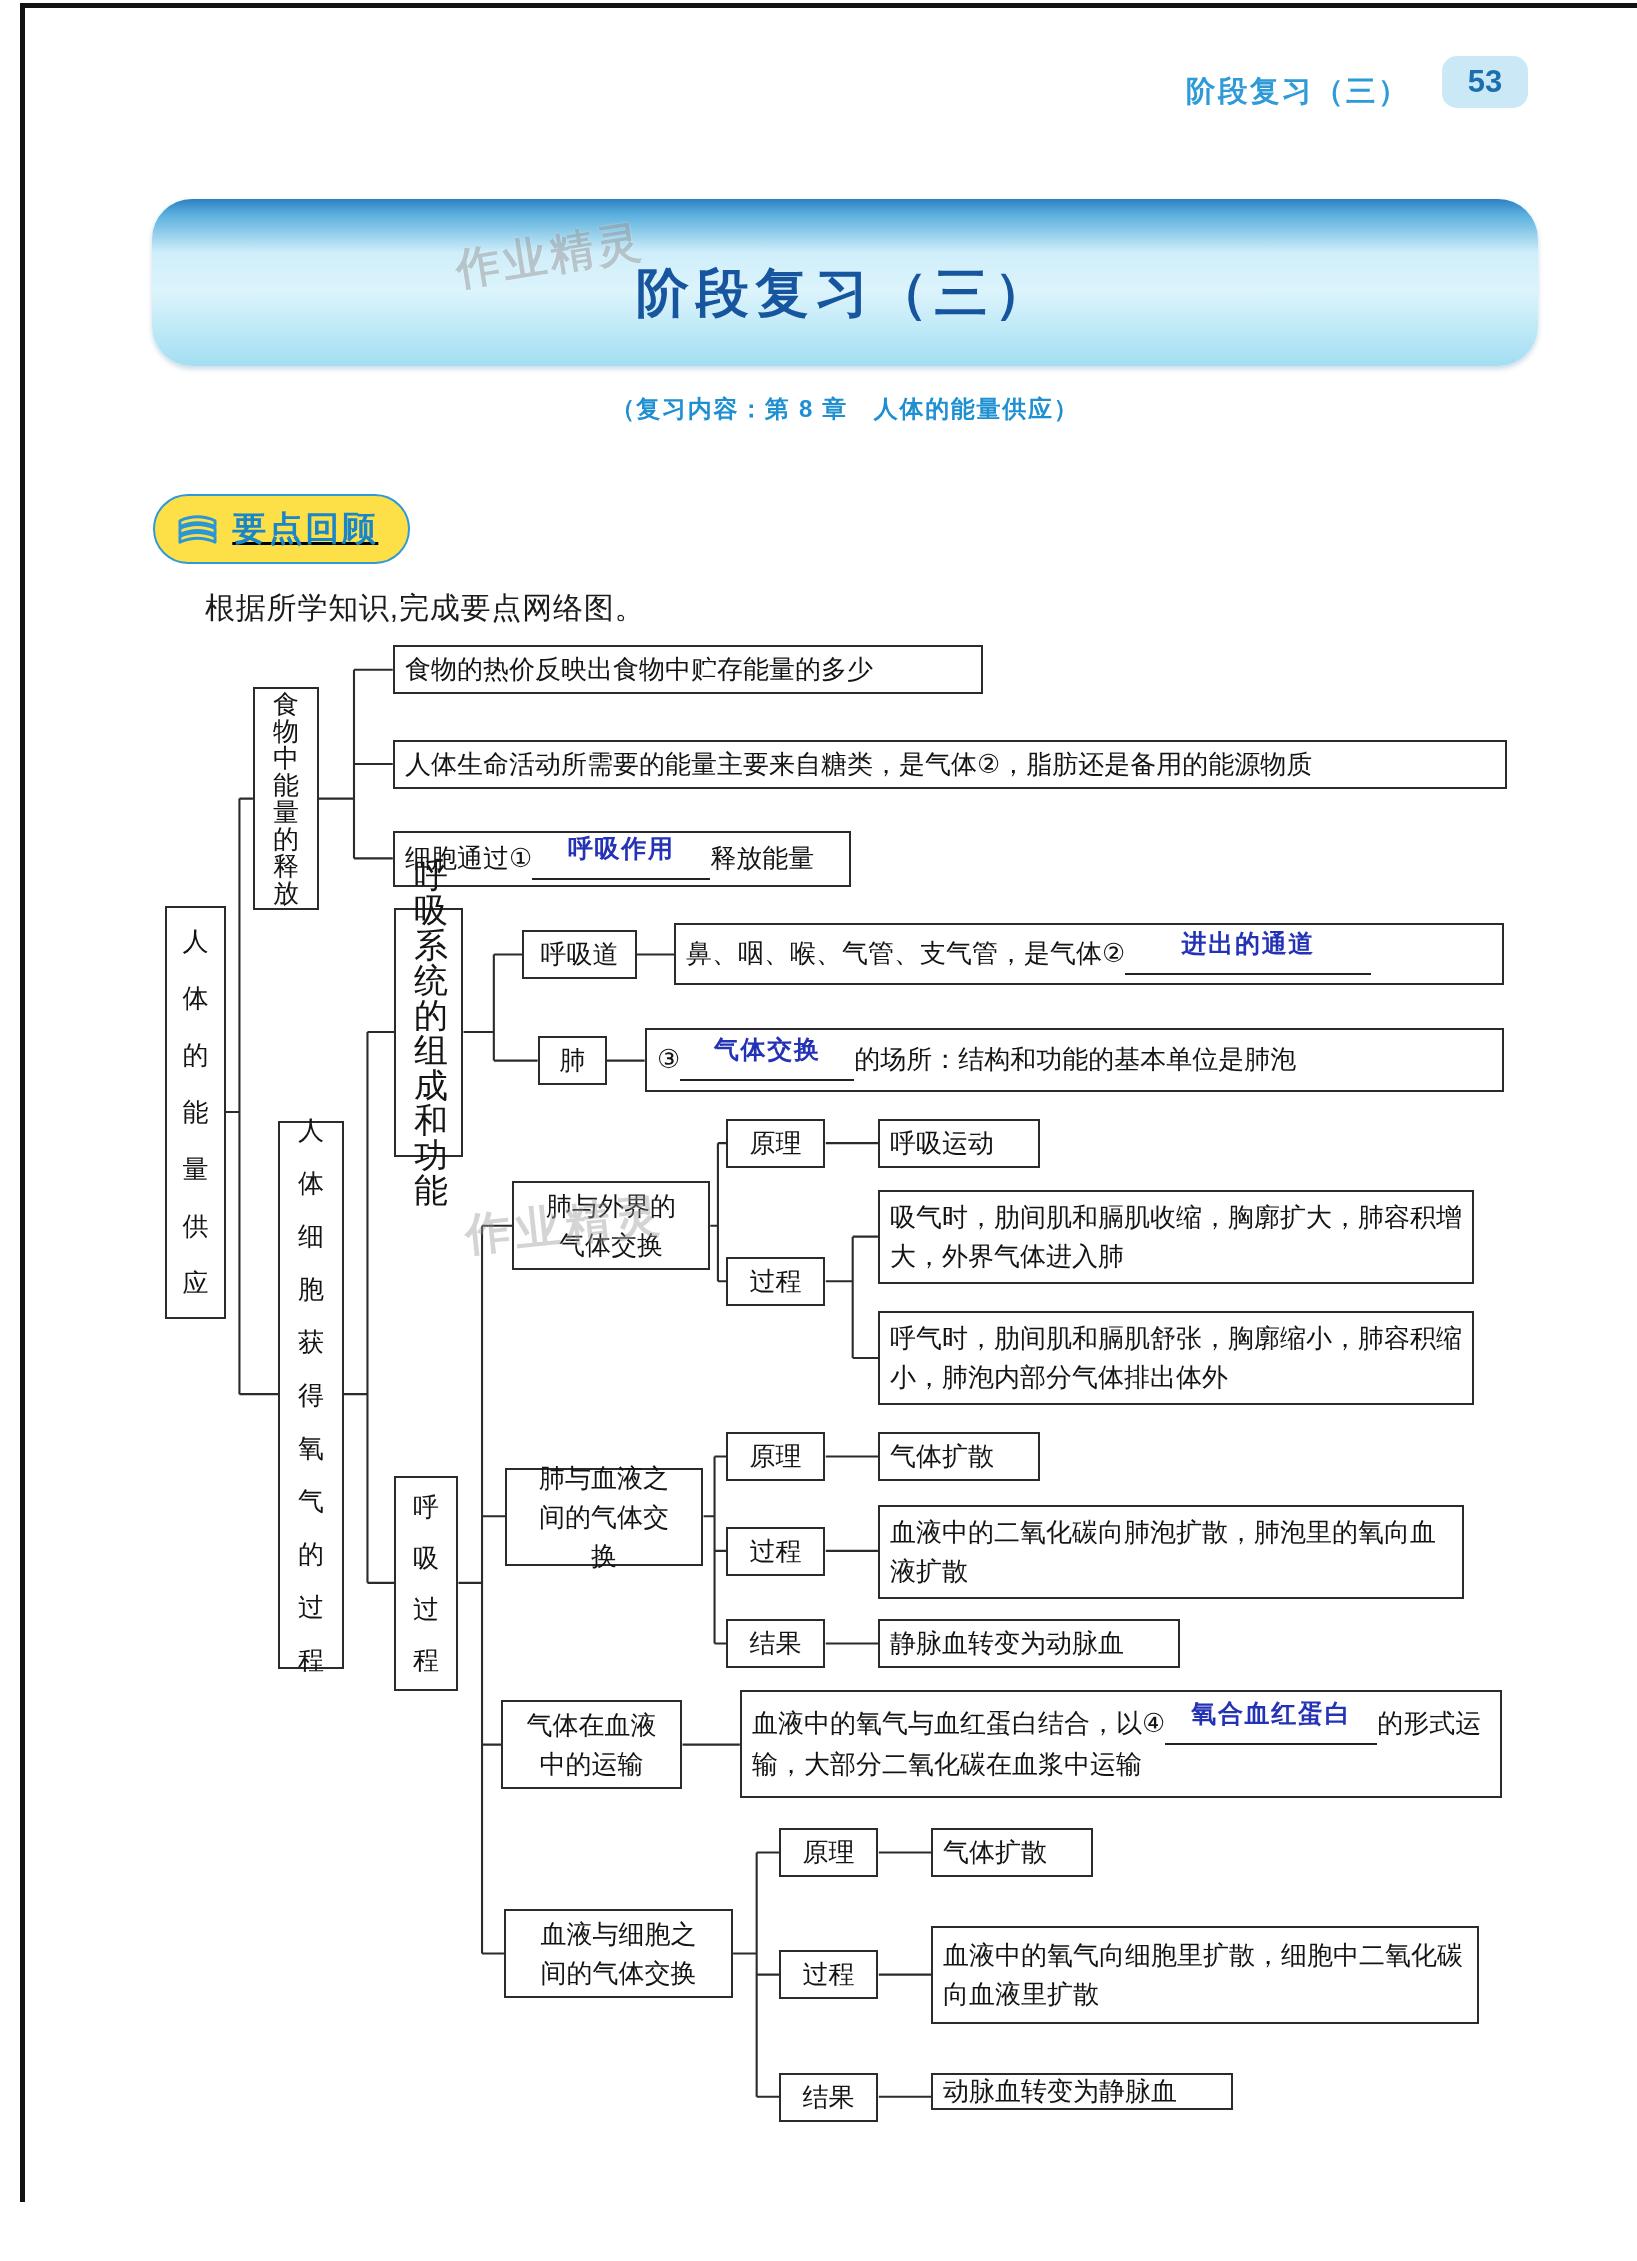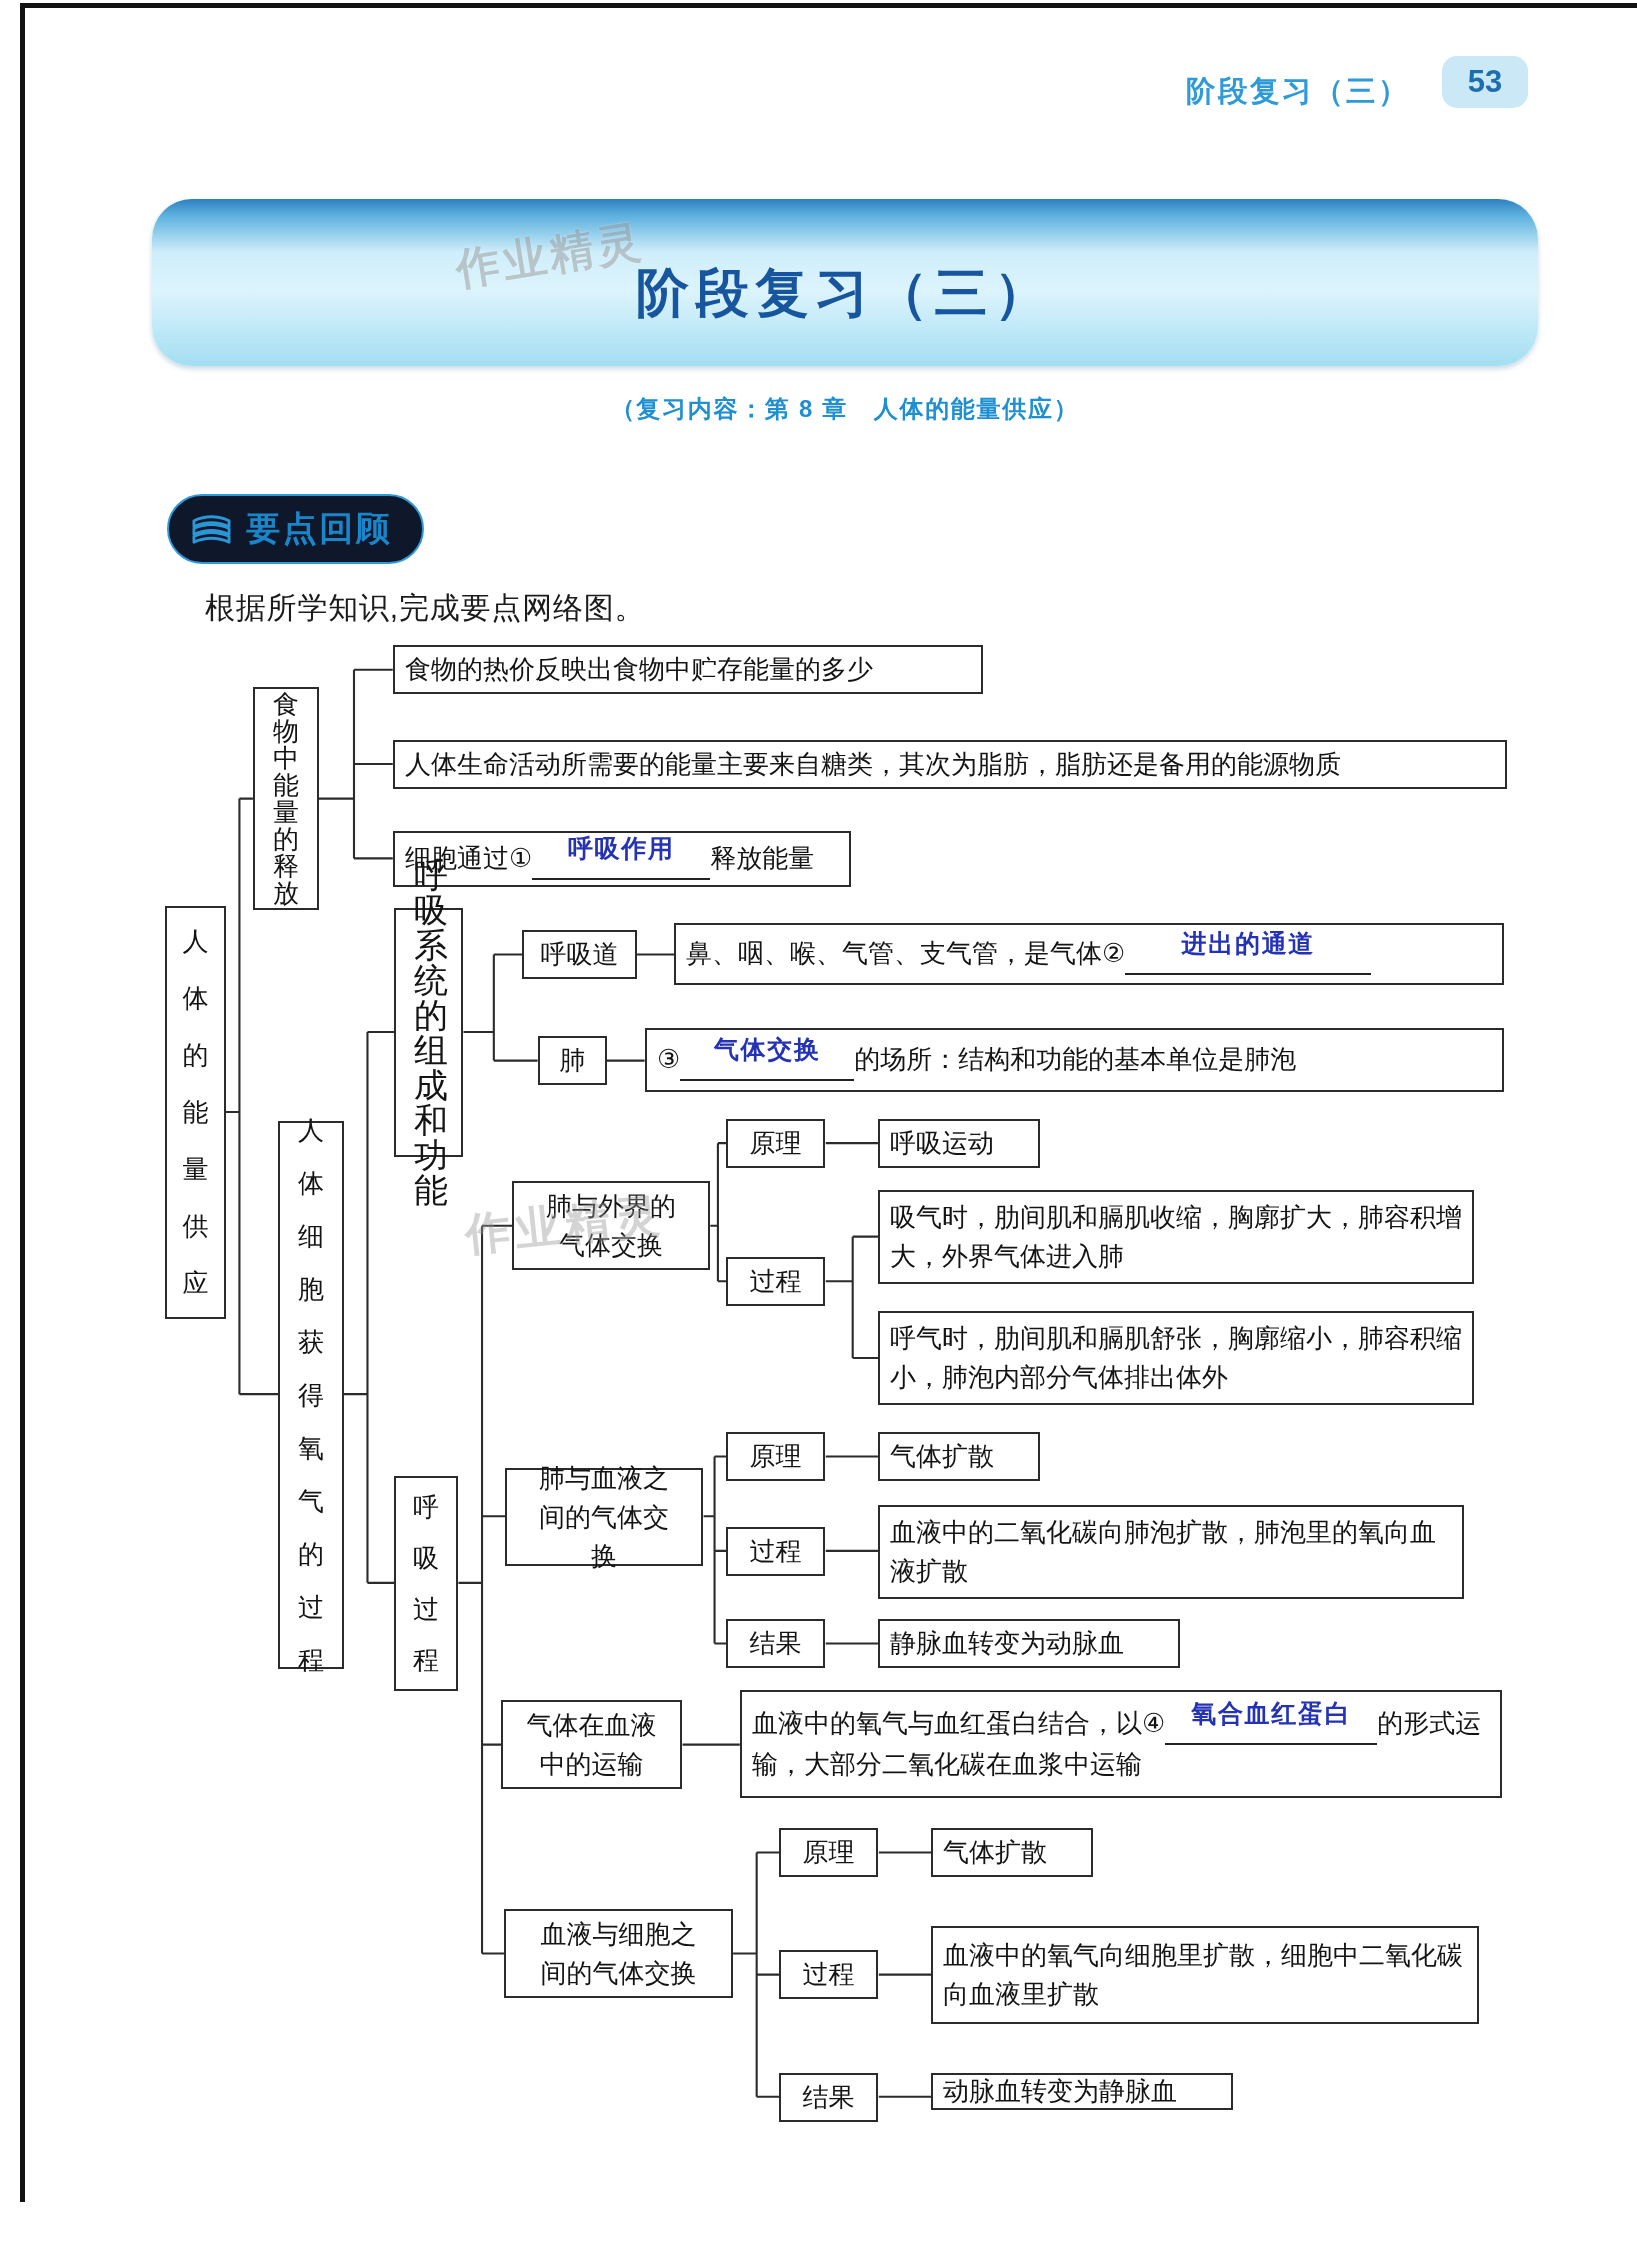--- a/index.html
+++ b/index.html
@@ -19,21 +19,21 @@
     background:linear-gradient(180deg,var(--banner_top,#2e7fc0) 0%,#58aedd 9%,#cfeefa 32%,#dcf4fc 55%,var(--banner_fill_deep,#a3def2) 100%);
     box-shadow:0 2.5px 5px rgba(40,110,160,.25);display:flex;align-items:center;justify-content:center;}
   .banner-title{margin:0;padding-top:22px;font-size:53px;font-weight:800;letter-spacing:6.7px;color:var(--banner_title,#17569e);}
   .watermark{color:var(--watermark,#9b9b9b);font-weight:700;opacity:.5;text-shadow:0 0 1.7px #fff;pointer-events:none;}
   .wm-banner{position:absolute;left:303px;top:27px;font-size:44px;transform:rotate(-9deg);letter-spacing:3.4px;}
   .wm-mid{position:absolute;left:465px;top:1195px;font-size:45px;transform:rotate(-6deg);letter-spacing:5px;opacity:.42;}
 
   .subtitle{position:absolute;left:152px;top:393px;width:1386px;text-align:center;font-size:24px;font-weight:700;letter-spacing:1.7px;color:var(--subtitle,#1e8fd0);}
 
   
-  .section-badge{position:absolute;left:167px;top:494px;height:66px;padding:0 30px 0 18.5px;border:2.9px solid var(--accent,#2f9ad8);border-radius:35px;display:flex;align-items:center;gap:11.8px;background:#0f172a;}
+  .section-badge{position:absolute;left:153px;top:494px;height:66px;padding:0 30px 0 18.5px;border:2.9px solid var(--accent,#2f9ad8);border-radius:35px;display:flex;align-items:center;gap:11.8px;background:#fde047;text-decoration:underline;}
   .section-badge .label{font-size:34px;font-weight:800;letter-spacing:2.5px;color:#1a86ca;}
 
   .intro{position:absolute;left:205px;top:588px;font-size:30px;color:#1b1b1b;letter-spacing:0.8px;}
 
   
   .wires{position:absolute;left:0;top:0;pointer-events:none;}
   .wires path{stroke:var(--line,#2b2b2b);stroke-width:2.5;fill:none;}
   .node{position:absolute;box-sizing:border-box;border:2.1px solid var(--line,#2b2b2b);background:#fff;color:var(--ink,#141414);font-size:26px;line-height:1.5;display:flex;align-items:center;padding:1.7px 10px;}
   .node.c{justify-content:center;text-align:center;padding:1.7px 5px;}
   .vnode{justify-content:center;padding:0;}
@@ -93,21 +93,21 @@
     <span class="vt" style="line-height:27px">食物中能量的释放</span>
   </div>
   <div class="node vnode" style="left:278px;top:1121px;width:66px;height:548px">
     <span class="vt" style="line-height:53px">人体细胞获得氧气的过程</span>
   </div>
 
   <div class="node" style="left:393px;top:645px;width:590px;height:49px">
     <span>食物的热价反映出食物中贮存能量的多少</span>
   </div>
   <div class="node" style="left:393px;top:740px;width:1114px;height:49px">
-    <span>人体生命活动所需要的能量主要来自糖类，其次为脂肪，脂肪还是备用的能源物质</span>
+    <span>人体生命活动所需要的能量主要来自糖类，是气体②，脂肪还是备用的能源物质</span>
   </div>
   <div class="node" style="left:393px;top:831px;width:458px;height:56px">
     <span>
       <span>细胞通过①</span><span class="blank" style="min-width:168px"><span class="answer">呼吸作用</span></span><span>释放能量</span>
     </span>
   </div>
 
   <div class="node vnode" style="left:394px;top:908px;width:69px;height:249px">
     <span class="vt" style="line-height:35px;font-size:34px">呼吸系统的组成和功能</span>
   </div>

